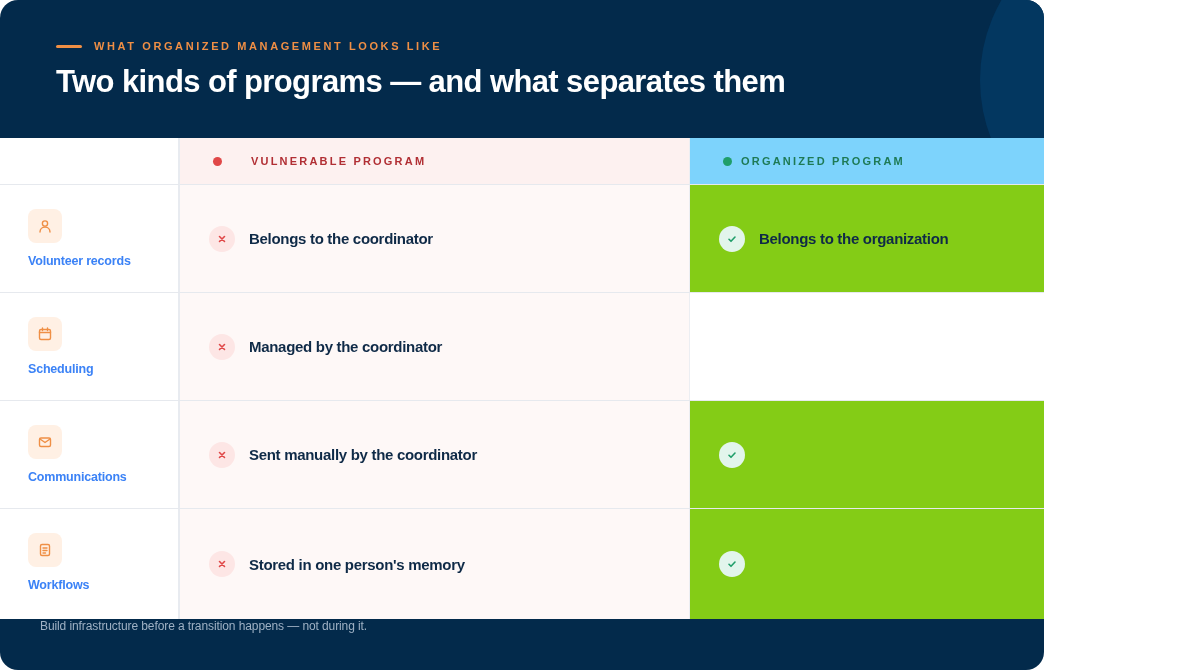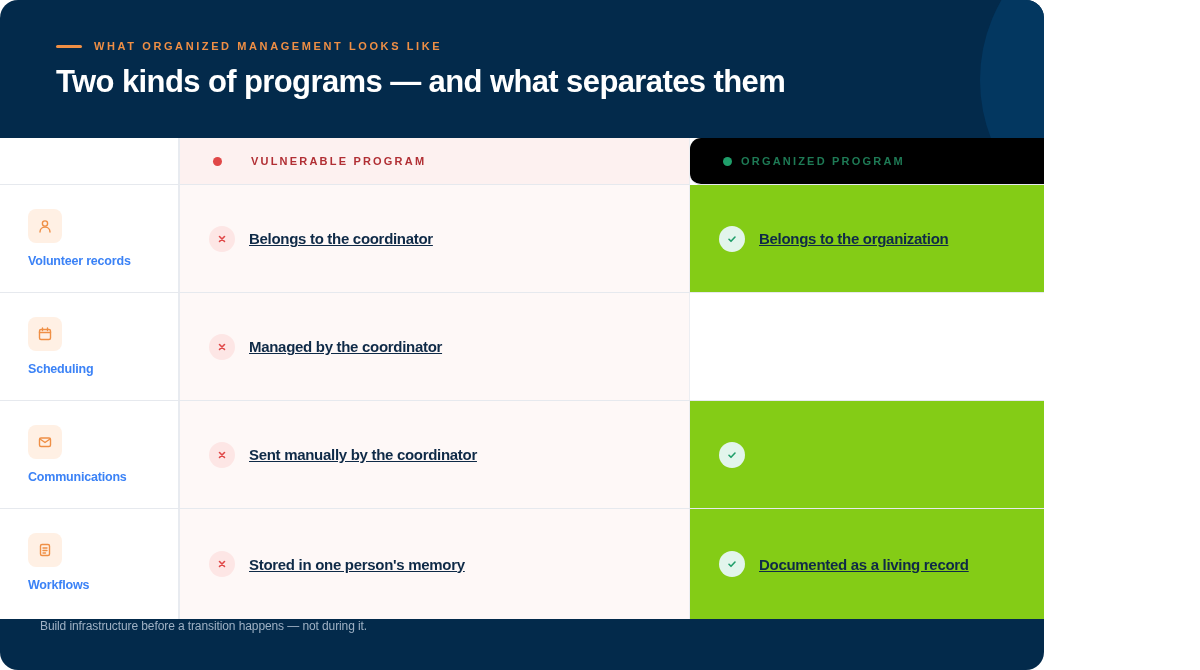--- a/index.html
+++ b/index.html
@@ -13,39 +13,39 @@
     .eyebrow { position: absolute; left: 56px; top: 40px; display: flex; align-items: center; }
     .eyebrow .bar { width: 26px; height: 3px; background: #ef8f45; border-radius: 2px; margin-right: 12px; }
     .eyebrow .txt { font-size: 11px; font-weight: 700; letter-spacing: 2.6px; color: #ef8f45; }
     .title { position: absolute; left: 56px; top: 64px; font-size: 31px; font-weight: 700; color: #ffffff; letter-spacing: -0.6px; }
 
     
     .table { position: absolute; top: 138px; left: 0; width: 1200px; height: 481px; }
     .colhead { position: absolute; top: 0; height: 47px; display: flex; align-items: center; border-bottom: 1px solid #e6e9ee; }
     .colhead.blank { left: 0; width: 180px; background: #ffffff; border-right: 2px solid #e8ebf0; }
     .colhead.vul { left: 180px; width: 510px; background: #fdf1f0; padding-left: 33px; border-right: 1px solid #eceef2; gap: 20px; }
-    .colhead.org { left: 690px; width: 510px; background: #000000; padding-left: 33px; border-radius: 11px; }
+    .colhead.org { left: 690px; width: 510px; background: #7dd3fc; padding-left: 33px; }
     .colhead .dot { width: 9px; height: 9px; border-radius: 50%; margin-right: 9px; }
     .colhead.vul .dot { background: #e04848; }
     .colhead.org .dot { background: #1f9e6a; }
     .colhead .lbl { font-size: 11px; font-weight: 700; letter-spacing: 2.2px; }
     .colhead.vul .lbl { color: #b12f34; }
     .colhead.org .lbl { color: #1e7a55; }
 
     .row { position: absolute; left: 0; width: 1200px; height: 108px; border-bottom: 1px solid #e6e9ee; }
     .row:last-child { border-bottom: none; }
     .cell-cat { position: absolute; left: 0; top: 0; width: 180px; height: 100%; background: #ffffff; border-right: 2px solid #e8ebf0; }
     .cat-icon { position: absolute; left: 28px; top: 24px; width: 34px; height: 34px; border-radius: 8px; background: #fff0e4; display: flex; align-items: center; justify-content: center; }
     .cat-label { position: absolute; left: 28px; top: 69px; font-size: 12.5px; font-weight: 700; color: #3b82f6; letter-spacing: -0.2px; }
     .cell-vul { position: absolute; left: 180px; top: 0; width: 510px; height: 100%; background: #fef8f7; border-right: 1px solid #eceef2; display: flex; align-items: center; padding-left: 29px; }
     .cell-org { position: absolute; left: 690px; top: 0; width: 510px; height: 100%; background: #84cc16; display: flex; align-items: center; padding-left: 29px; }
     .mark { width: 26px; height: 26px; border-radius: 50%; display: flex; align-items: center; justify-content: center; margin-right: 14px; flex-shrink: 0; }
     .mark.x { background: #fde6e5; }
     .mark.ok { background: #e2f5ec; }
-    .cell-text { font-size: 15px; font-weight: 700; color: #0f2a47; letter-spacing: -0.3px; text-decoration: underline; }
+    .cell-text { font-size: 15px; font-weight: 700; color: #0f2a47; letter-spacing: -0.3px; }
 
     
     .footer { position: absolute; left: 0; top: 619px; width: 1200px; height: 51px; background: #032a4b; display: flex; align-items: flex-start; justify-content: space-between; padding: 0 41px 0 40px; }
     .footer .note { font-size: 12px; color: #9fb1c4; letter-spacing: -0.1px; }
     .footer .brand { font-size: 13px; font-weight: 700; color: #ffffff; letter-spacing: -0.2px; }
   </style>
 </head>
 <body>
 
 <div class="card">
@@ -162,21 +162,20 @@
             </svg>
         </span>
         <span class="cell-text">Stored in one person's memory</span>
       </div>
       <div class="cell-org">
         <span class="mark ok">
           <svg width="10" height="10" viewBox="0 0 10 10" fill="none" stroke="#1f9e6a" stroke-width="1.6" stroke-linecap="round" stroke-linejoin="round">
               <path d="M2 5.3l2 2 4-4.3"></path>
             </svg>
         </span>
-        <span class="cell-text">Documented as a living record</span>
       </div>
     </div>
   </div>
 
   <div class="footer">
     <span class="note">Build infrastructure before a transition happens — not during it.</span>
     <span class="brand">VolunteerHub</span>
   </div>
 
 </div>

